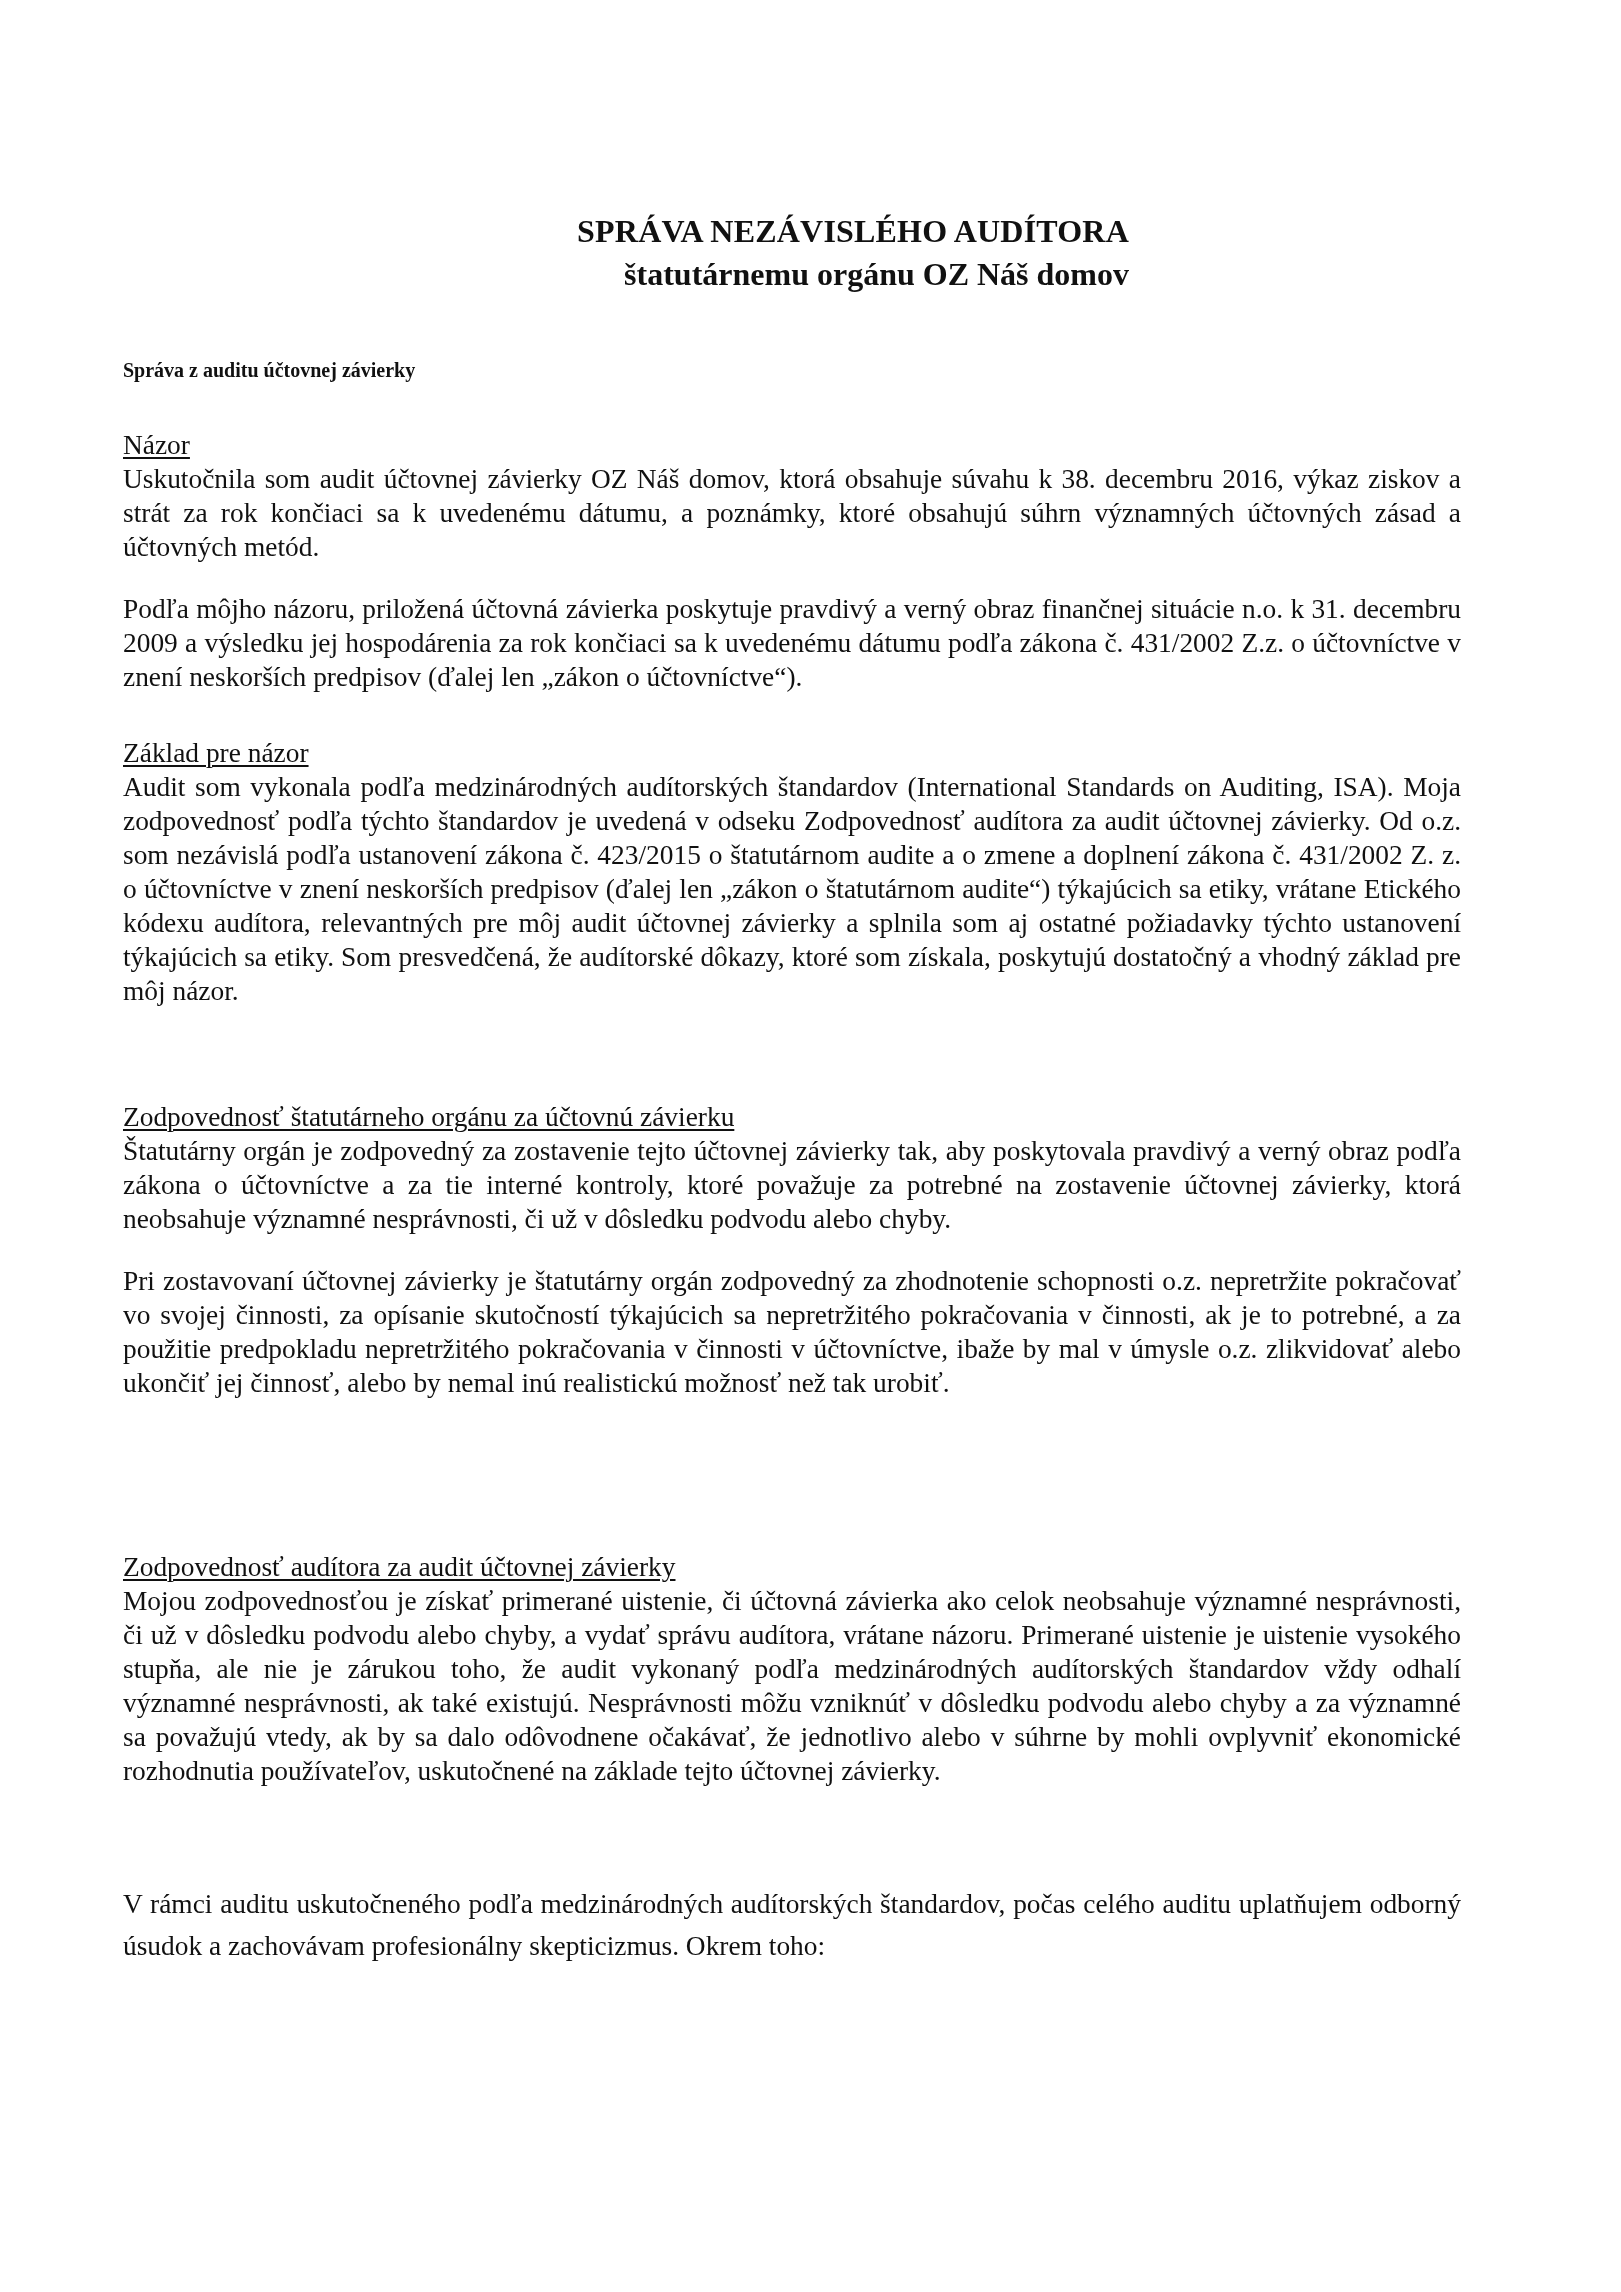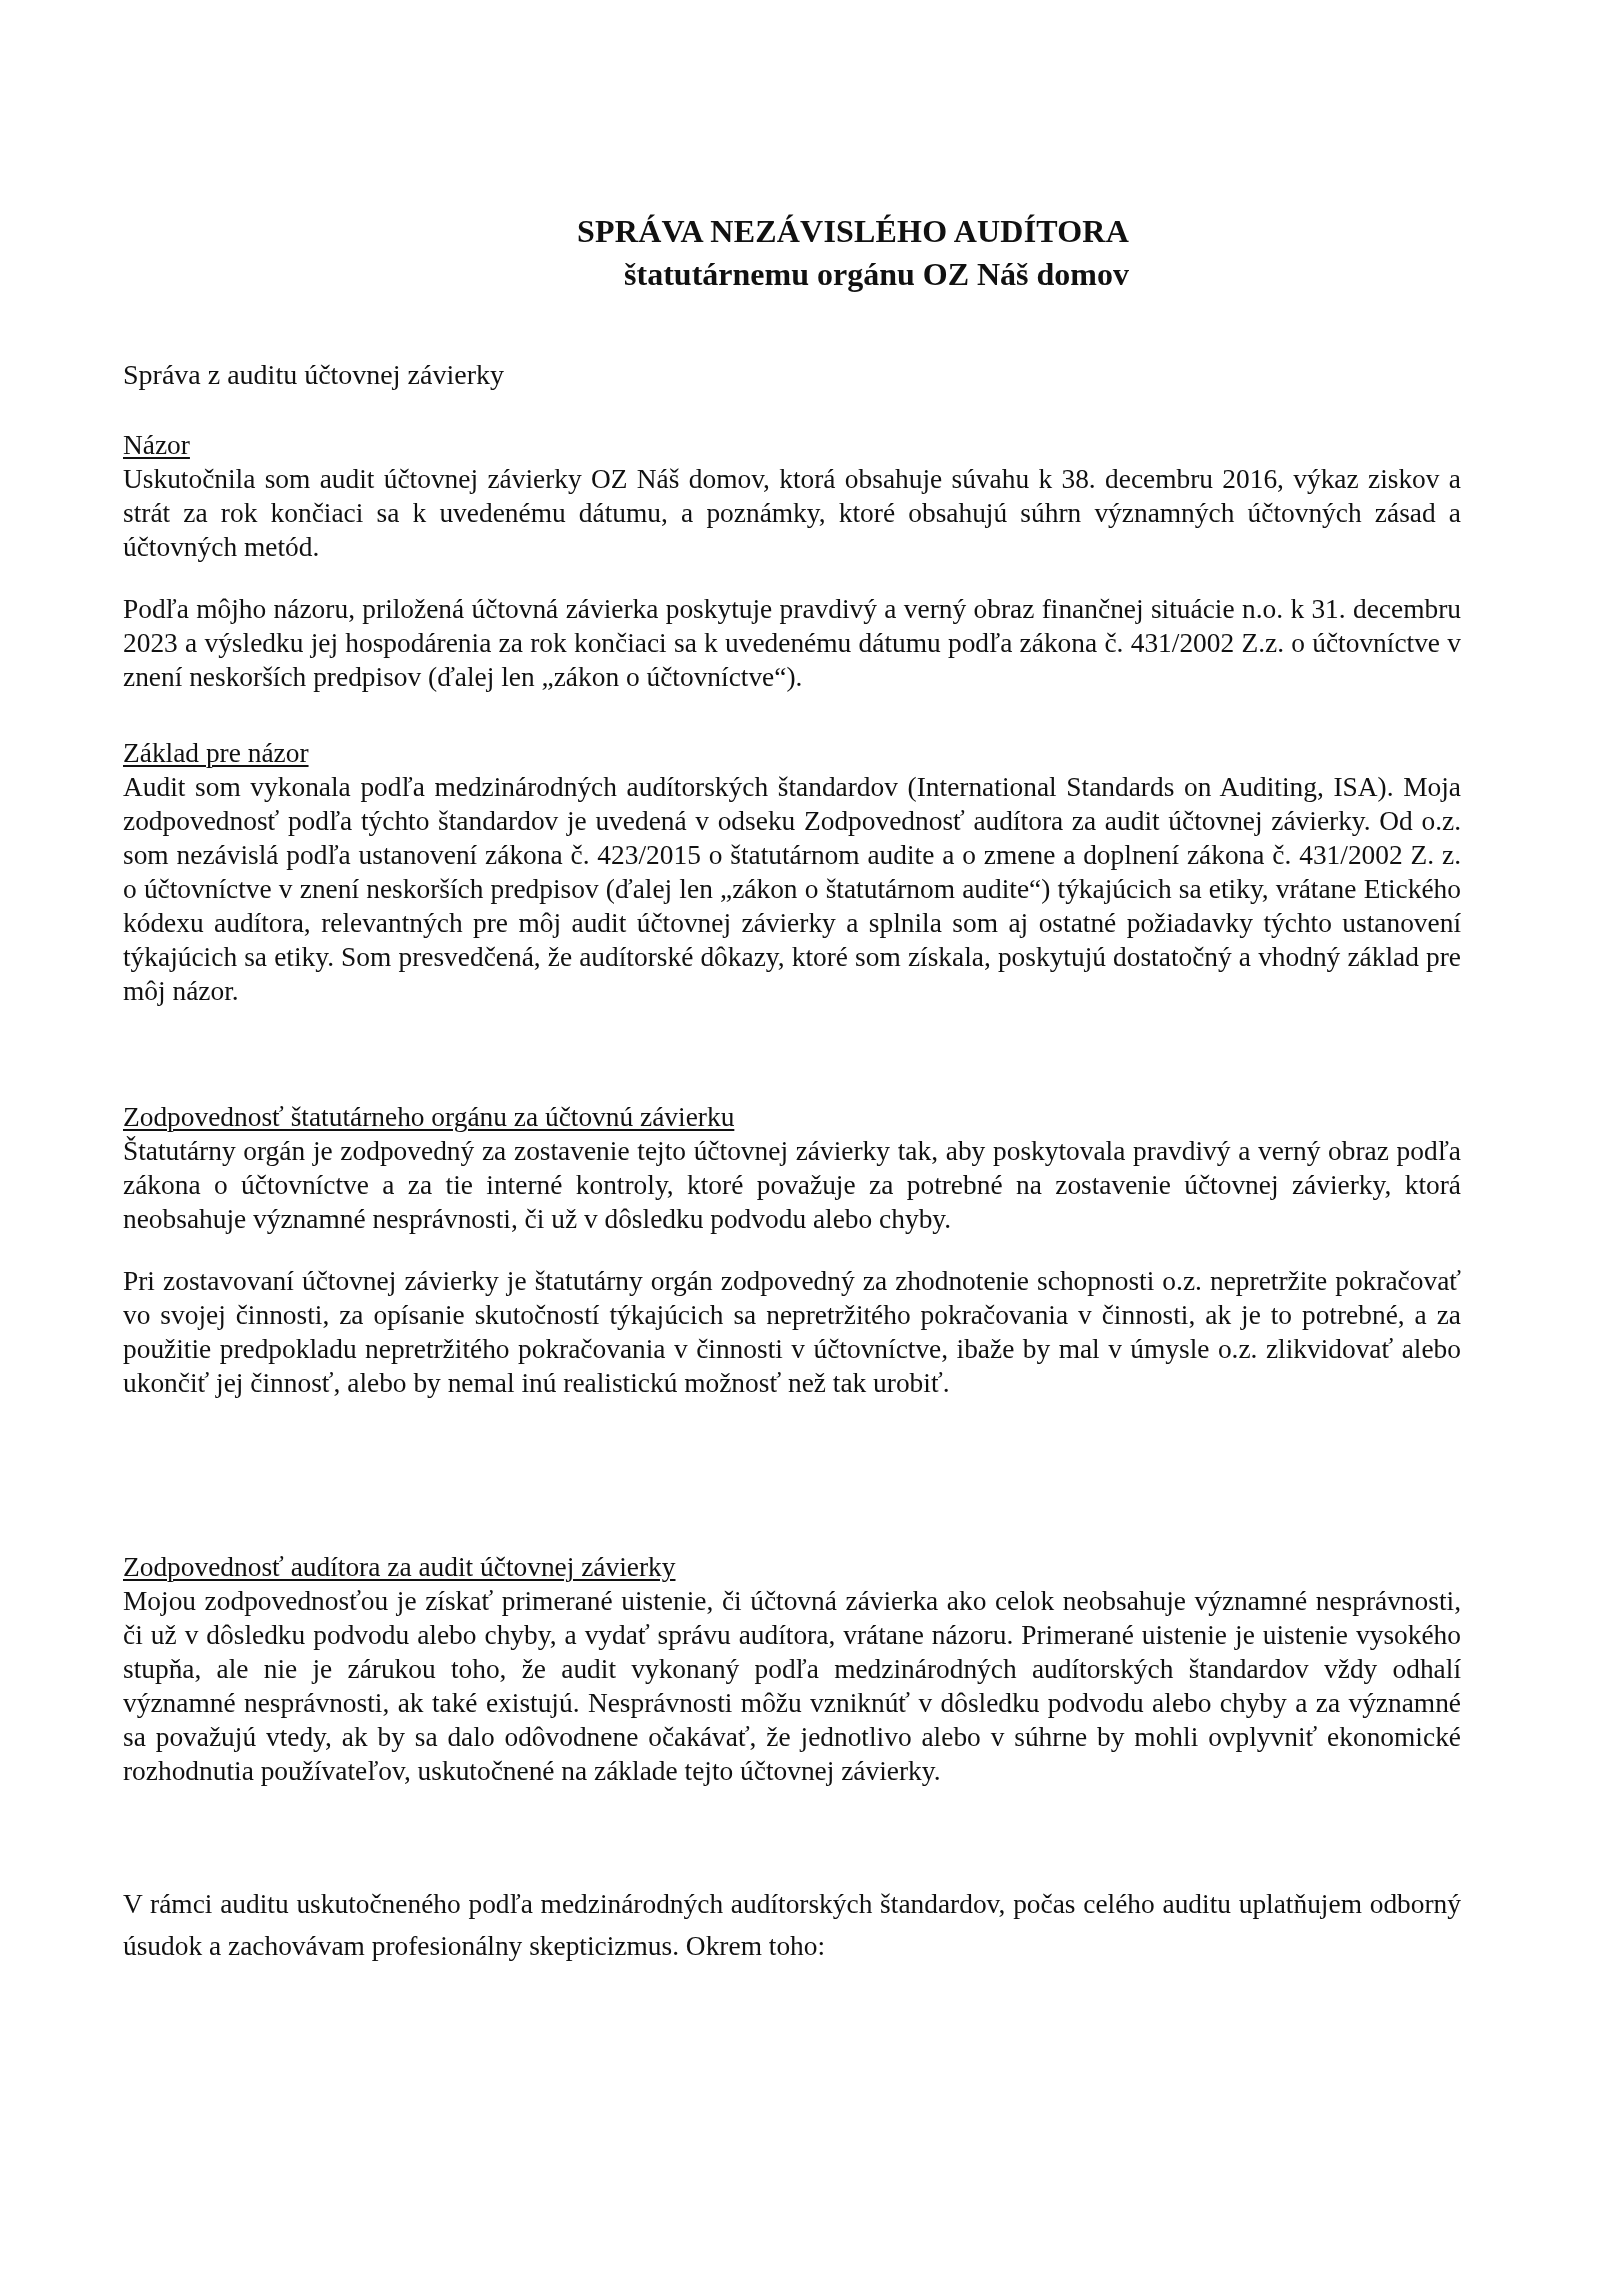--- a/index.html
+++ b/index.html
@@ -39,22 +39,22 @@
     .doc-subtitle {
       font-size: 32px;
       line-height: 43px;
       margin: 0;
       white-space: nowrap;
     }
     .section-heading {
       position: absolute;
       left: 123px;
       top: 359px;
-      font-size: 28px;
-      font-weight: normal;
+      font-size: 20px;
+      font-weight: bold;
       margin: 0;
       white-space: nowrap;
     }
     .block {
       position: absolute;
       left: 123px;
       width: 1338px;
     }
     .sub-heading {
       font-size: 27.4px;
@@ -84,21 +84,21 @@
     <h2 class="doc-subtitle">štatutárnemu orgánu OZ Náš domov</h2>
   </div>
 
   <h3 class="section-heading">Správa z auditu účtovnej závierky</h3>
 
   <div class="block" style="top:428px;">
     <p class="sub-heading">Názor</p>
     <p class="para">Uskutočnila som audit účtovnej závierky OZ Náš domov, ktorá obsahuje súvahu k 38. decembru 2016, výkaz ziskov a strát za rok končiaci sa k uvedenému dátumu, a poznámky, ktoré obsahujú súhrn významných účtovných zásad a účtovných metód.</p>
   </div>
   <div class="block" style="top:592px;">
-    <p class="para">Podľa môjho názoru, priložená účtovná závierka poskytuje pravdivý a verný obraz finančnej situácie n.o.  k 31. decembru 2023 a výsledku jej hospodárenia za rok končiaci sa k uvedenému dátumu podľa zákona č. 431/2002 Z.z. o účtovníctve v znení neskorších predpisov (ďalej len „zákon o účtovníctve“).</p>
+    <p class="para">Podľa môjho názoru, priložená účtovná závierka poskytuje pravdivý a verný obraz finančnej situácie n.o.  k 31. decembru 2009 a výsledku jej hospodárenia za rok končiaci sa k uvedenému dátumu podľa zákona č. 431/2002 Z.z. o účtovníctve v znení neskorších predpisov (ďalej len „zákon o účtovníctve“).</p>
   </div>
 
   <div class="block" style="top:736px;">
     <p class="sub-heading">Základ pre názor</p>
     <p class="para">Audit som vykonala podľa medzinárodných audítorských štandardov (International Standards on Auditing, ISA). Moja zodpovednosť podľa týchto štandardov je uvedená v odseku Zodpovednosť audítora za audit účtovnej závierky. Od o.z. som nezávislá podľa ustanovení zákona č. 423/2015 o štatutárnom audite a o zmene a doplnení zákona č. 431/2002 Z. z. o účtovníctve v znení neskorších predpisov (ďalej len „zákon o štatutárnom audite“) týkajúcich sa etiky, vrátane Etického kódexu audítora, relevantných pre môj audit účtovnej závierky a splnila som aj ostatné požiadavky týchto ustanovení týkajúcich sa etiky. Som presvedčená, že audítorské dôkazy, ktoré som získala, poskytujú dostatočný a vhodný základ pre môj názor.</p>
   </div>
 
   <div class="block" style="top:1100px;">
     <p class="sub-heading">Zodpovednosť štatutárneho orgánu za účtovnú závierku</p>
     <p class="para">Štatutárny orgán je zodpovedný za zostavenie tejto účtovnej závierky tak, aby poskytovala pravdivý a verný obraz podľa zákona o účtovníctve a za tie interné kontroly, ktoré považuje za potrebné na zostavenie účtovnej závierky, ktorá neobsahuje významné nesprávnosti, či už v dôsledku podvodu alebo chyby.</p>

